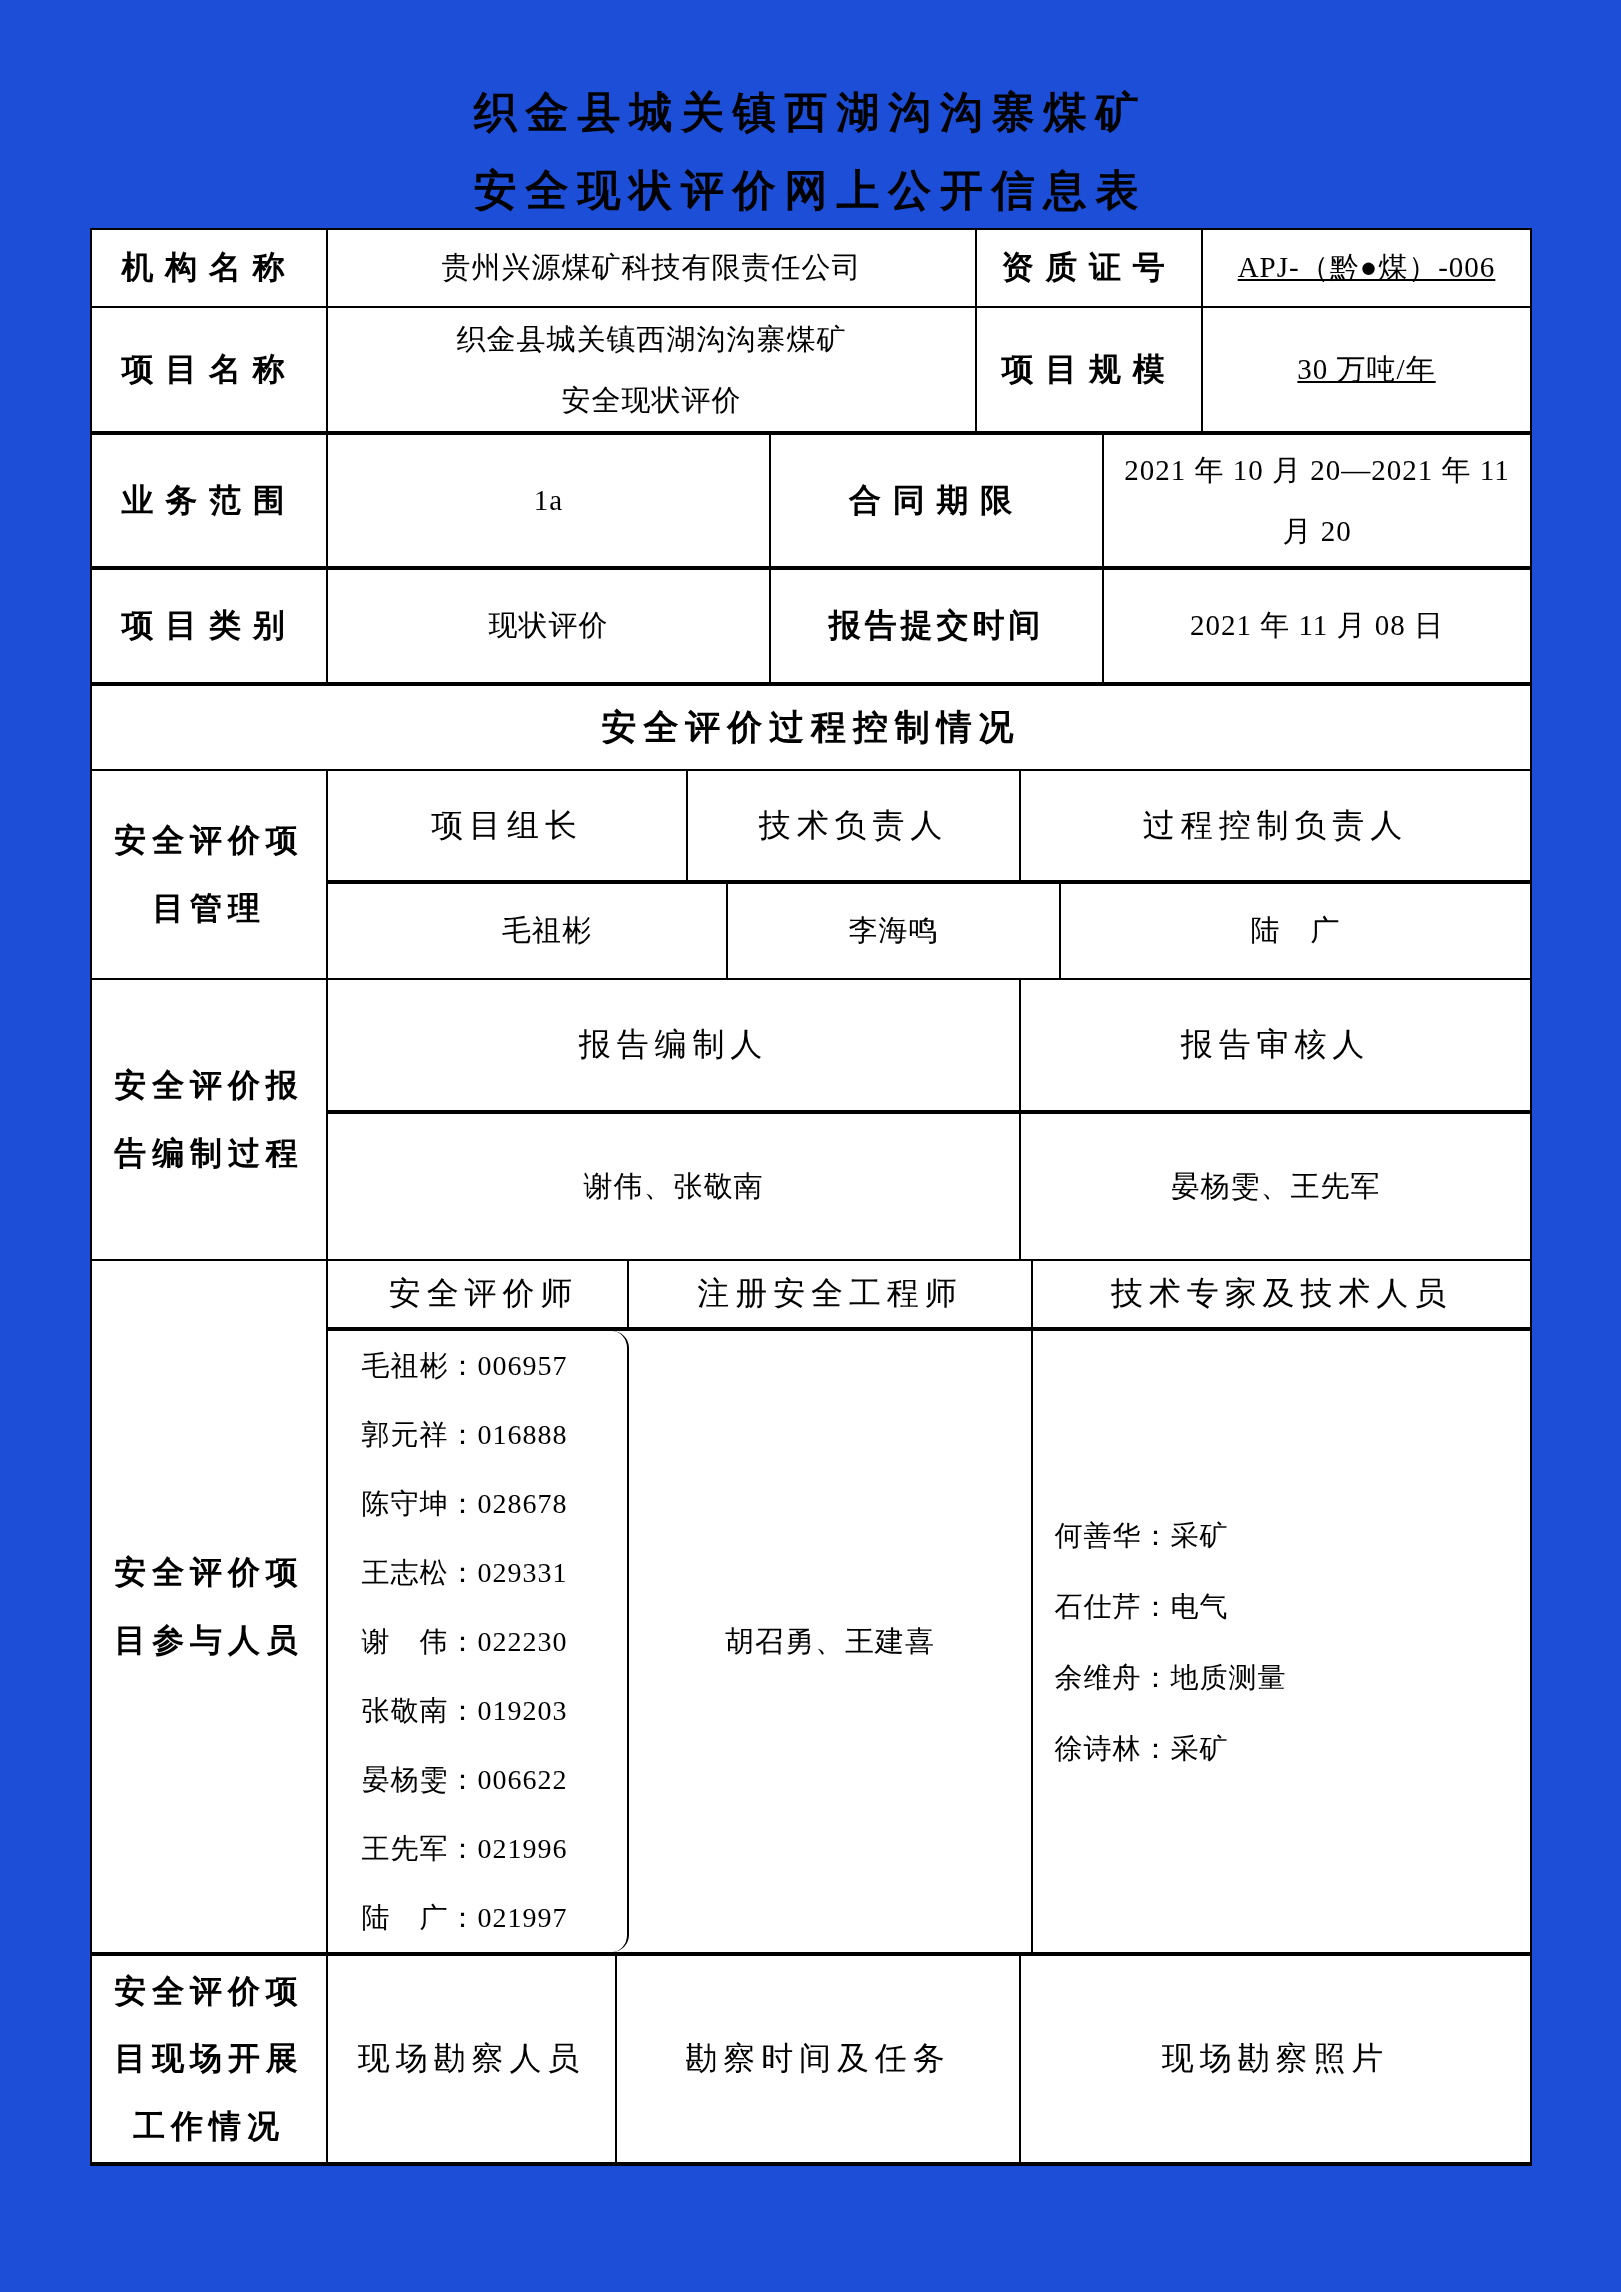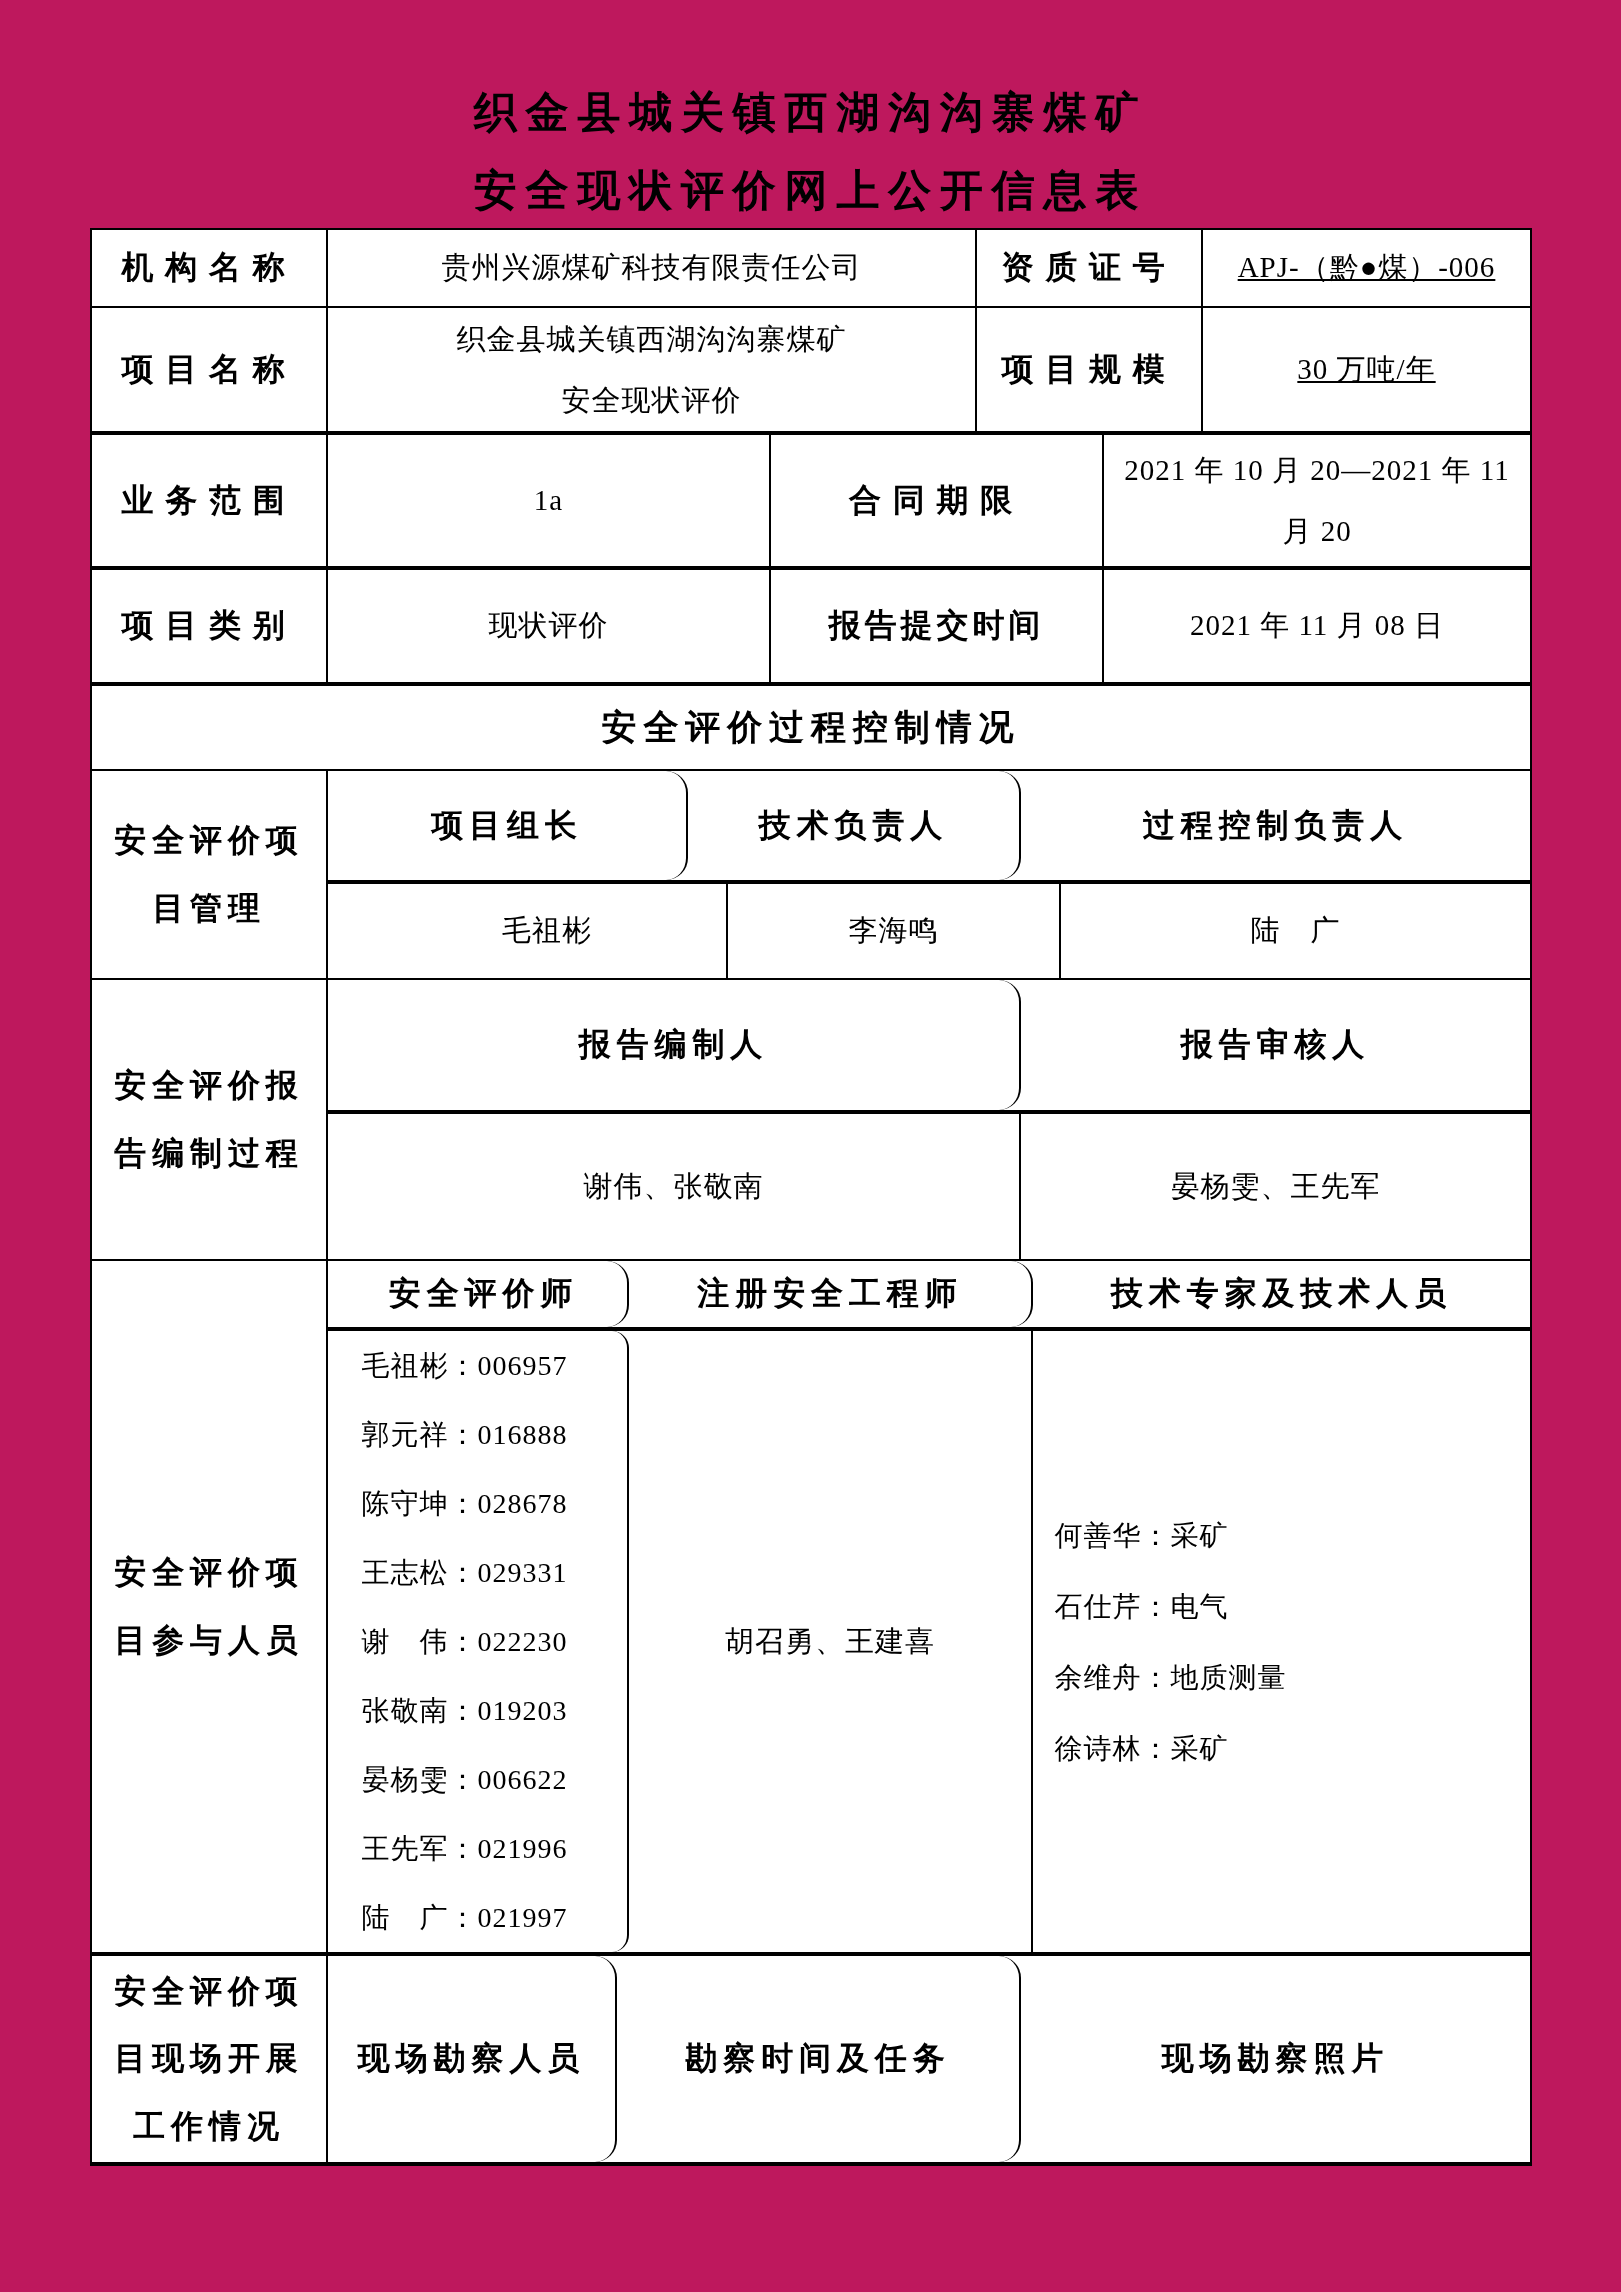--- a/index.html
+++ b/index.html
@@ -1,21 +1,21 @@
 <!DOCTYPE html>
 <html><head>
 <meta charset="utf-8">
 <style>
   html,body { margin:0; padding:0; background:#ffffff; }
   body {
     width:1621px; height:2293px; position:relative;
     font-family:"Liberation Serif","DejaVu Serif",serif;
     color:#000;
   }
-  .page { position:absolute; inset:0; background:#be185d; }
+  .page { position:absolute; inset:0; background:#1d4ed8; }
 
   
   .doc-title {
     position:absolute; top:74px; left:0; width:100%;
     text-align:center; font-weight:bold; font-size:43px;
     letter-spacing:8.8px; line-height:78px;
   }
 
   
   .tbl {
@@ -29,21 +29,21 @@
     display:flex; align-items:center; justify-content:center;
     text-align:center; font-size:29px; letter-spacing:1px;
     padding:0 7.8px; overflow:hidden;
   }
   .cell.last { border-right:none; }
   .bb2 { border-bottom:2px solid #000; }
   .bb5 { border-bottom:4.9px solid #000; }
 
   .lab { font-weight:bold; font-size:32px; letter-spacing:11.8px; }
   .lab6 { font-weight:bold; font-size:32px; letter-spacing:3.9px; }
-  .colhead { font-weight:bold; font-size:32px; letter-spacing:5.9px;border-radius:22px; }
+  .colhead { font-weight:normal; font-size:32px; letter-spacing:5.9px; }
   .sechead { font-weight:bold; font-size:35px; letter-spacing:6.9px; }
   .multiline { white-space:pre-line; line-height:2.1; }
 
   
   .wA { width:236px; }
   .rA .w1{width:649px;} .rA .w2{width:226px;} .rA .w3{flex:1;text-decoration:underline;}
   .rC .w1{width:443px;} .rC .w2{width:333px;} .rC .w3{flex:1;}
 
   
   .band { display:flex; box-sizing:border-box; }

